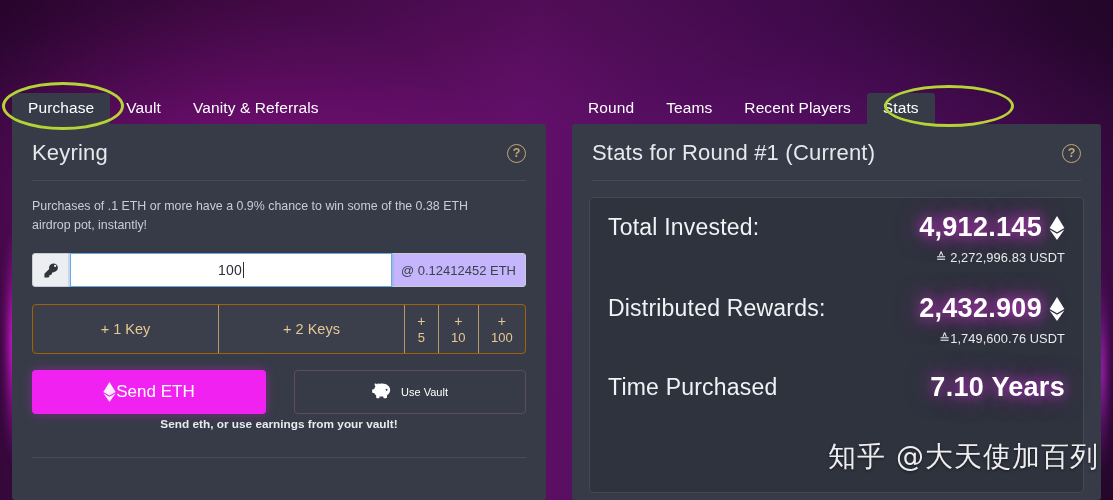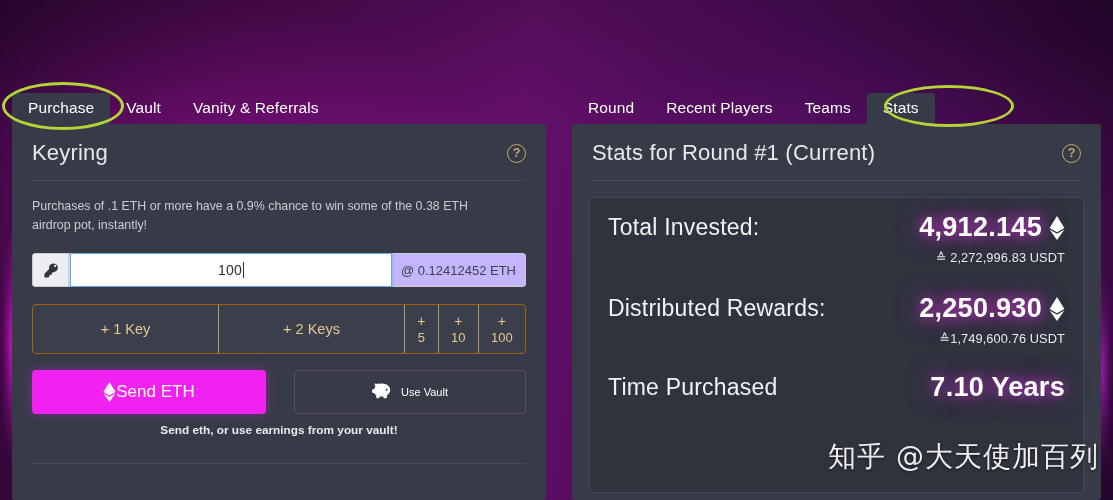--- a/index.html
+++ b/index.html
@@ -245,21 +245,21 @@
     gap: 9px;
     color: #ffffff;
     font-size: 11px;
     cursor: pointer;
   }
   .action-note {
     text-align: center;
     color: #e8eaee;
     font-size: 11.8px;
     font-weight: bold;
-    margin-top: 9px;
+    margin-top: 3px;
   }
   .bottom-divider {
     height: 1px;
     background: #464b57;
     margin: 26px 20px 0 20px;
   }
 
   
   .stats-box {
     margin: 16px 17px 0 17px;
@@ -339,22 +339,22 @@
 <div class="page">
 
   <div class="tabbar left">
     <div class="tab active">Purchase</div>
     <div class="tab">Vault</div>
     <div class="tab">Vanity &amp; Referrals</div>
   </div>
 
   <div class="tabbar right">
     <div class="tab">Round</div>
+    <div class="tab">Teams</div>
     <div class="tab">Recent Players</div>
-    <div class="tab">Teams</div>
     <div class="tab active">Stats</div>
   </div>
 
   <div class="panel-left">
     <div class="card">
 
       <div class="card-head">
         <div class="card-title">Keyring</div>
         <div class="help-icon">?</div>
       </div>
@@ -442,21 +442,21 @@
             </span>
           </div>
         </div>
         <div class="stat-sub">≙ 2,272,996.83 USDT</div>
 
         <div class="stat-gap-a"></div>
 
         <div class="stat-row">
           <div class="stat-label">Distributed Rewards:</div>
           <div class="stat-value">
-            <span>2,250.930</span>
+            <span>2,432.909</span>
             <span class="eth-diamond">
               <svg width="16" height="24" viewBox="0 0 16 26" fill="#ffffff">
                 <path d="M8 0 0 13l8 4.7L16 13z"></path>
                 <path d="M8 19.2 0 14.5 8 26l8-11.5z"></path>
               </svg>
             </span>
           </div>
         </div>
         <div class="stat-sub">≙1,749,600.76 USDT</div>
 

